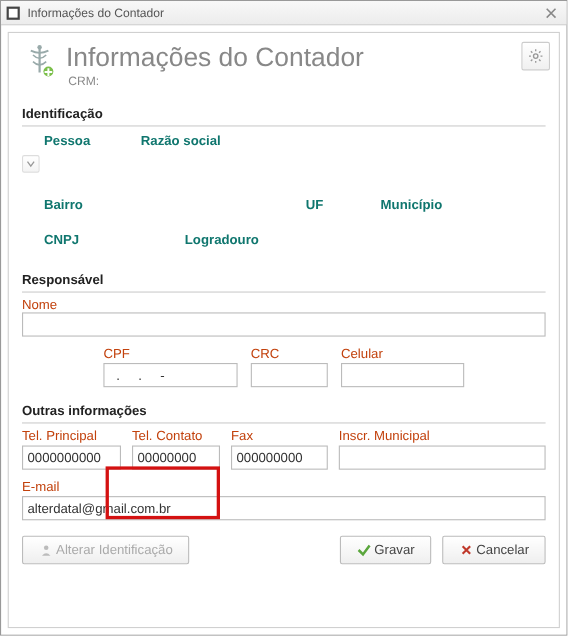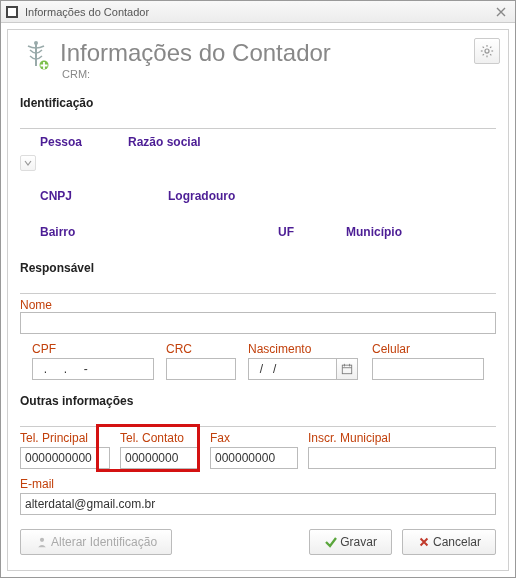--- a/index.html
+++ b/index.html
@@ -81,31 +81,31 @@
     display:flex;align-items:center;justify-content:center;
     color:#888;
     cursor:pointer;
   }
   .section-title {
     font-weight:bold;
     font-size:12px;
     color:#222;
     margin-top:16px;
     border-bottom:1px solid #ccc;
-    padding-bottom:18px;
+    padding-bottom:4px;
   }
   .row {
     display:flex;
     gap:18px;
     margin-top:6px;
   }
   .field-label {
     font-weight:bold;
     font-size:12px;
-    color:#4c1d95;
+    color:#0f766e;
     padding-left:20px;
   }
   .field-col { display:flex; flex-direction:column; gap:2px; }
   .dropdown-caret {
     width:16px;height:16px;
     border:1px solid #ddd;
     border-radius:2px;
     display:inline-flex;align-items:center;justify-content:center;
     color:#999;
     margin-top:4px;
@@ -245,67 +245,53 @@
         <span class="dropdown-caret">
           <svg viewBox="0 0 8 8" width="8" height="8">
               <path d="M1 2 L4 6 L7 2" fill="none" stroke="#999" stroke-width="1.2"></path>
             </svg>
         </span>
       </div>
       <div class="field-col">
         <span class="field-label">Razão social</span>
       </div>
     </div>
+    <div class="row" style="margin-top:22px;">
+      <div class="field-col" style="width:220px;">
+        <span class="field-label">Bairro</span>
+      </div>
+      <div class="field-col" style="width:50px;">
+        <span class="field-label">UF</span>
+      </div>
+      <div class="field-col">
+        <span class="field-label">Município</span>
+      </div>
+    </div>
     <div class="row" style="margin-top:18px;">
       <div class="field-col" style="width:110px;">
         <span class="field-label">CNPJ</span>
       </div>
       <div class="field-col">
         <span class="field-label">Logradouro</span>
-      </div>
-    </div>
-    <div class="row" style="margin-top:22px;">
-      <div class="field-col" style="width:220px;">
-        <span class="field-label">Bairro</span>
-      </div>
-      <div class="field-col" style="width:50px;">
-        <span class="field-label">UF</span>
-      </div>
-      <div class="field-col">
-        <span class="field-label">Município</span>
       </div>
     </div>
 
     <div class="section-title" style="margin-top:22px;">Responsável</div>
     <div class="flex-stack resp-nome-row">
       <span class="small-label">Nome</span>
       <input type="text" class="full-width" value="" style="">
     </div>
     <div class="resp-grid">
       <div class="col" style="width:122px;">
         <span class="small-label">CPF</span>
         <input type="text" value="  .     .     -" style="">
       </div>
       <div class="col" style="width:70px;">
         <span class="small-label">CRC</span>
         <input type="text" value="" style="">
-      </div>
-      <div class="col" style="width:112px;">
-        <span class="small-label">Nascimento</span>
-        <div class="date-wrap">
-          <input type="text" value="  /   /" style="">
-          <div class="date-btn">
-            <svg viewBox="0 0 14 14" width="12" height="12">
-                <rect x="1.5" y="2.5" width="11" height="10" fill="none" stroke="#777"></rect>
-                <line x1="1.5" y1="5.5" x2="12.5" y2="5.5" stroke="#777"></line>
-                <line x1="4" y1="1" x2="4" y2="4" stroke="#777"></line>
-                <line x1="10" y1="1" x2="10" y2="4" stroke="#777"></line>
-              </svg>
-          </div>
-        </div>
       </div>
       <div class="col" style="width:112px;">
         <span class="small-label">Celular</span>
         <input type="text" value="" style="">
       </div>
     </div>
 
     <div class="section-title" style="margin-top:14px;">Outras informações</div>
     <div class="outras-grid">
       <div class="col" style="width:90px;">

